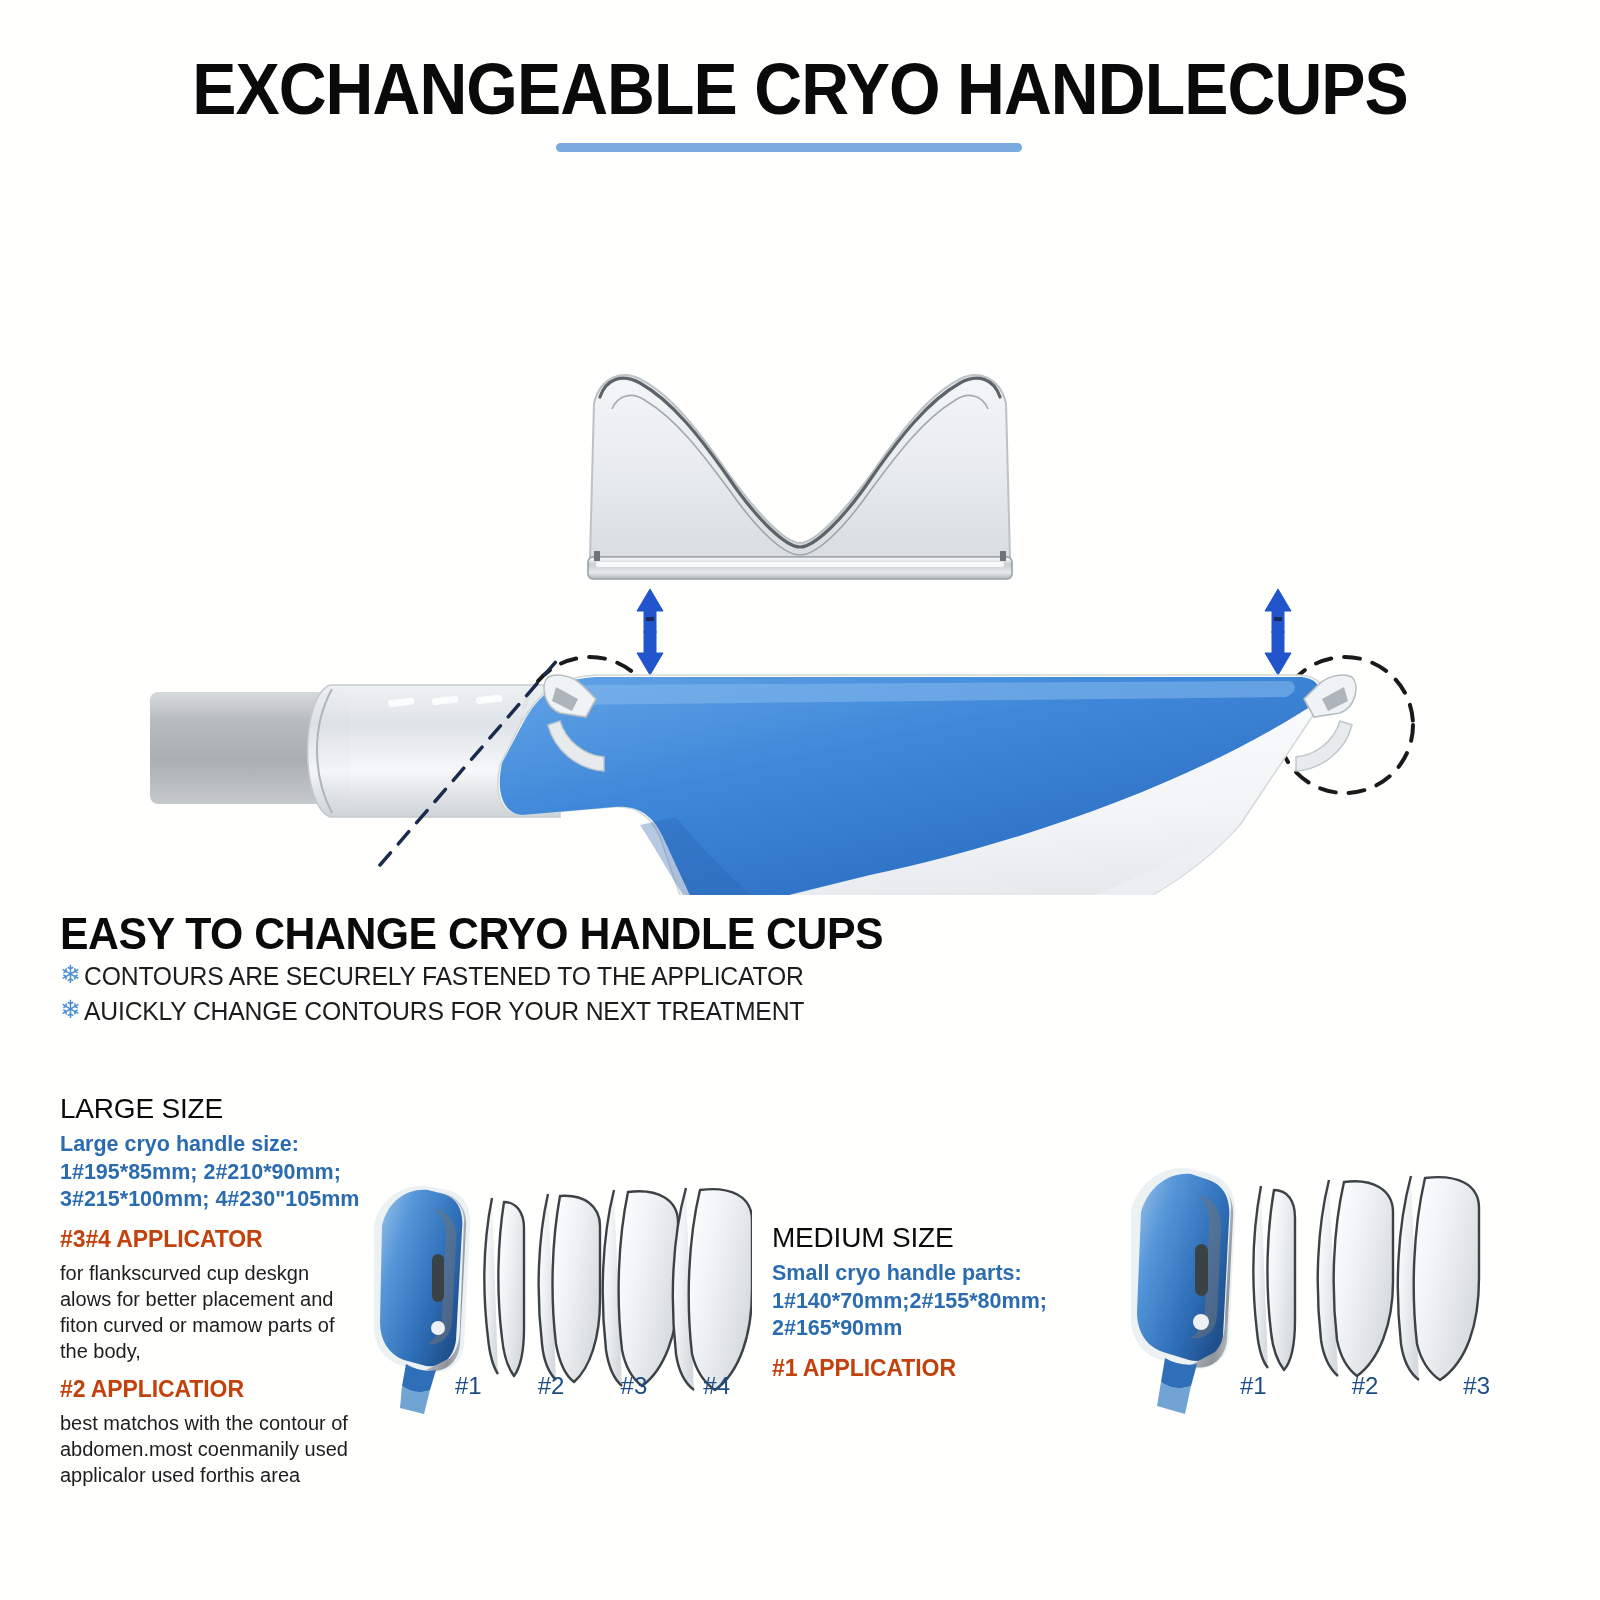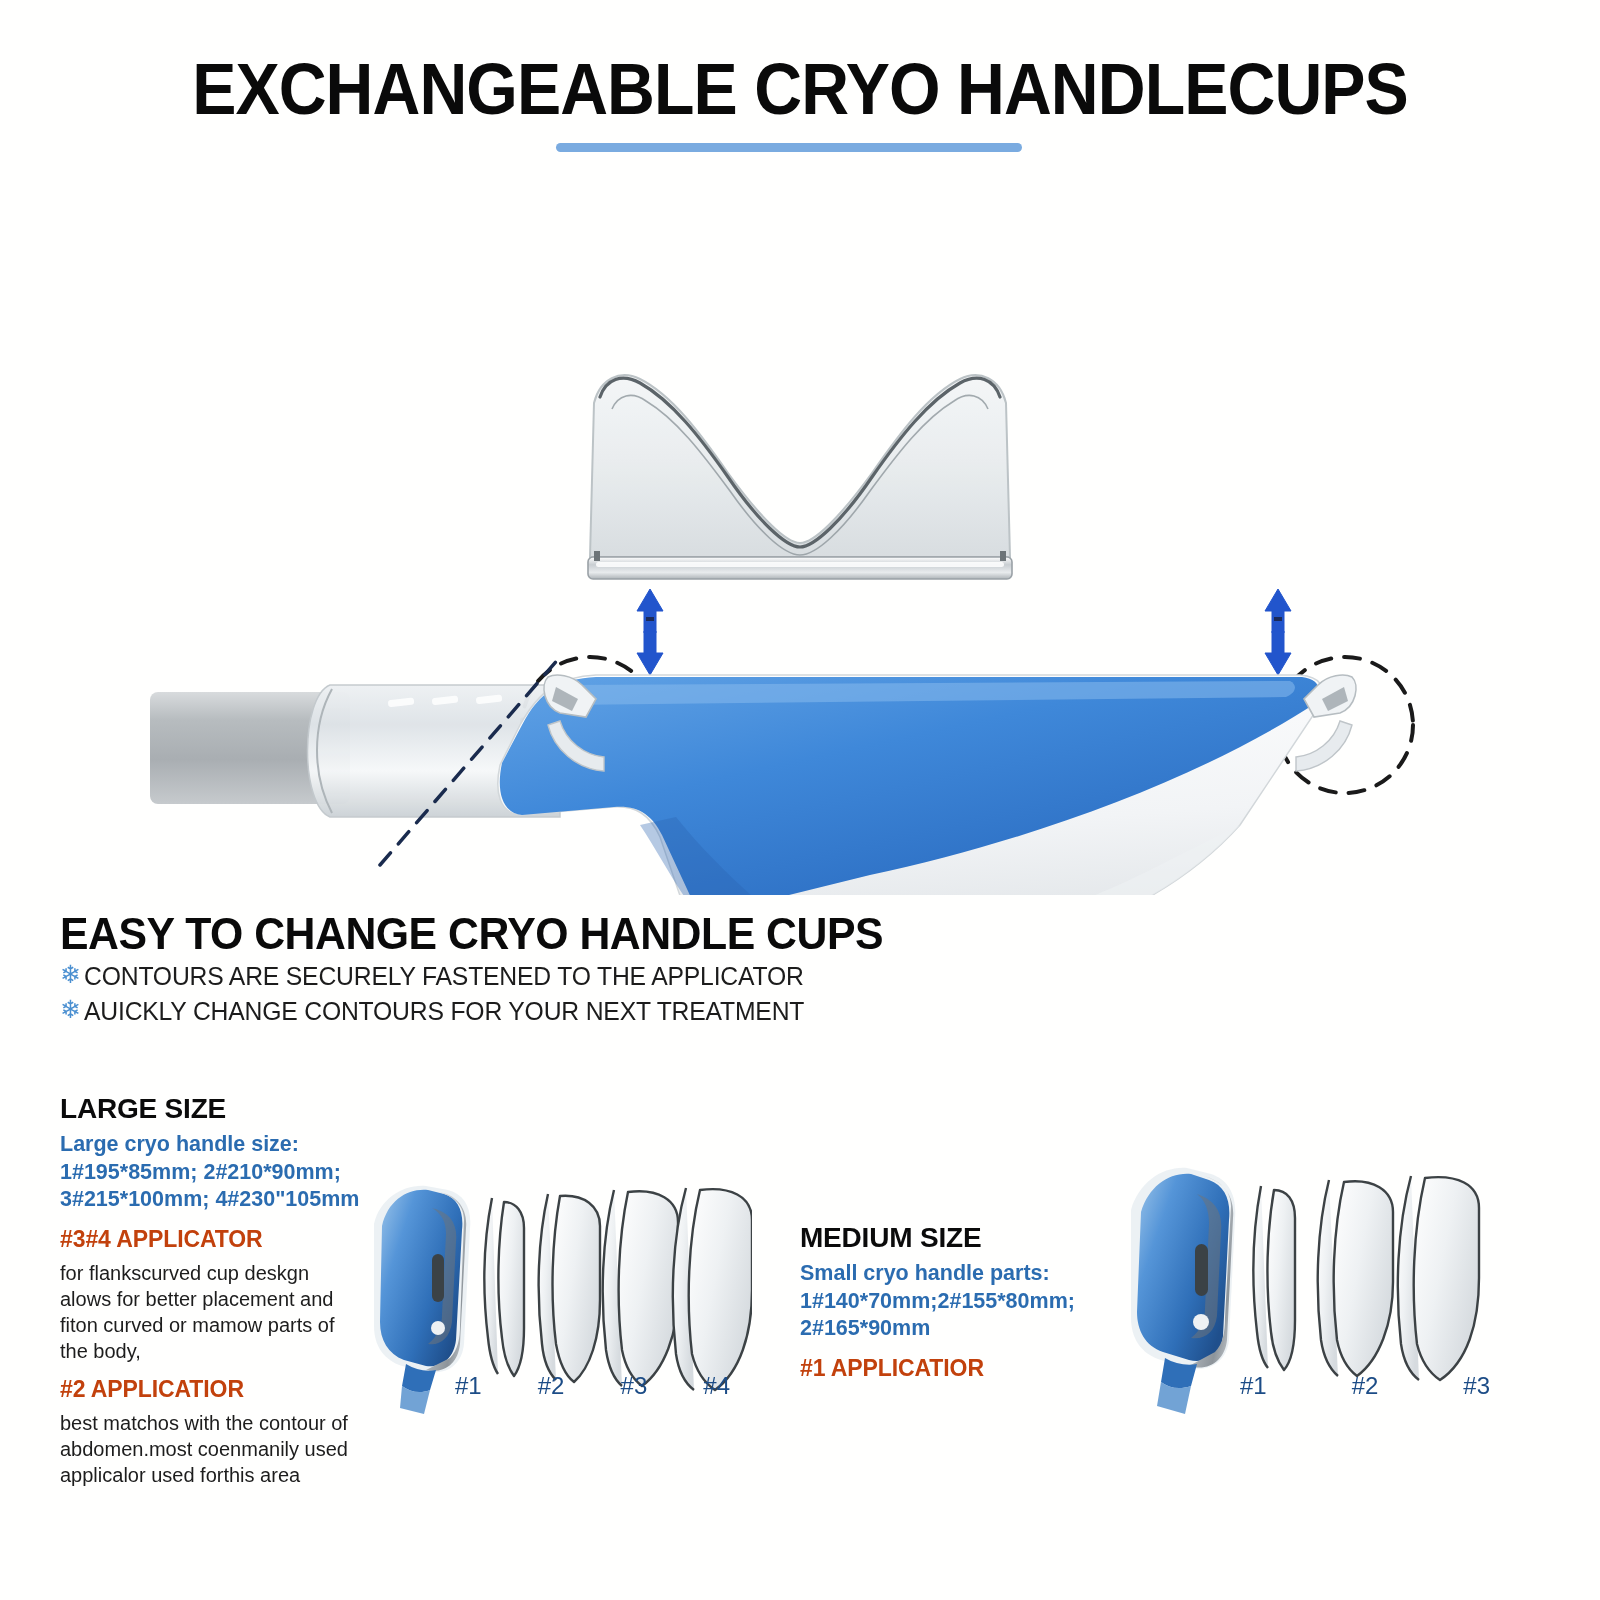--- a/index.html
+++ b/index.html
@@ -50,24 +50,24 @@
     white-space:nowrap;
   }
   .bullet .flake{
     color:#4a8fd0;font-size:25px;line-height:1;margin-right:3px;
   }
   .bullet .btext{transform:scaleX(0.97);transform-origin:left center;}
 
   
   .col{position:absolute;}
   .col-left{top:1093px;left:60px;width:300px;}
-  .col-right{top:1222px;left:800px;width:290px;}
+  .col-right{top:1222px;left:772px;width:290px;}
 
   .size-title{
-    font-weight:bold;font-size:28px;letter-spacing:-0.2px;
+    font-weight:normal;font-size:28px;letter-spacing:-0.2px;
     color:#0b0b0b;margin:0 0 6px 0;
   }
   .size-spec{
     color:#2b6cb0;font-size:21.5px;line-height:1.28;
     margin:0 0 12px 0;
     font-weight:bold;
   }
   .app-title{
     font-weight:bold;font-size:23px;letter-spacing:-0.1px;
     color:#c2410c;margin:0 0 7px 0;

